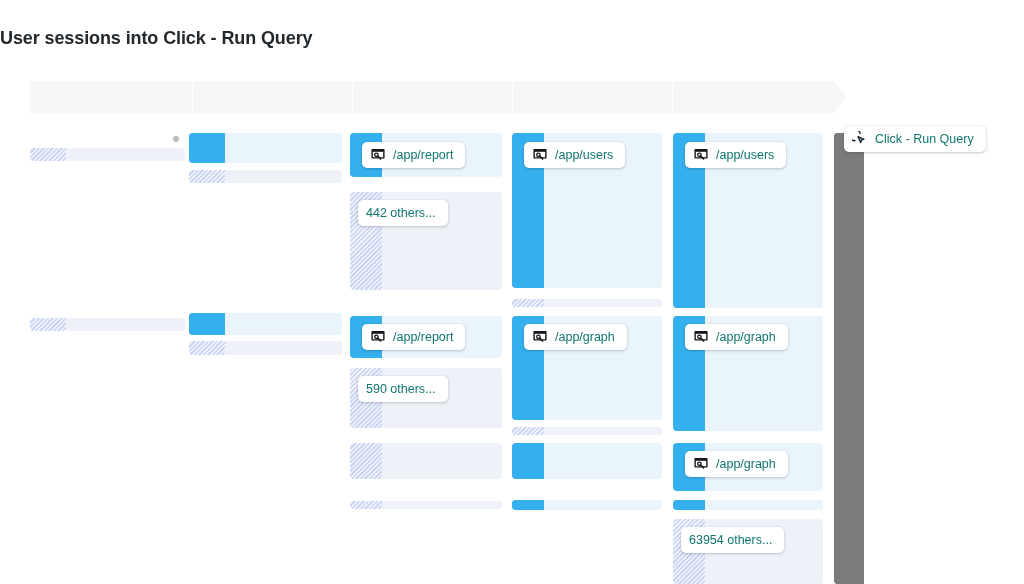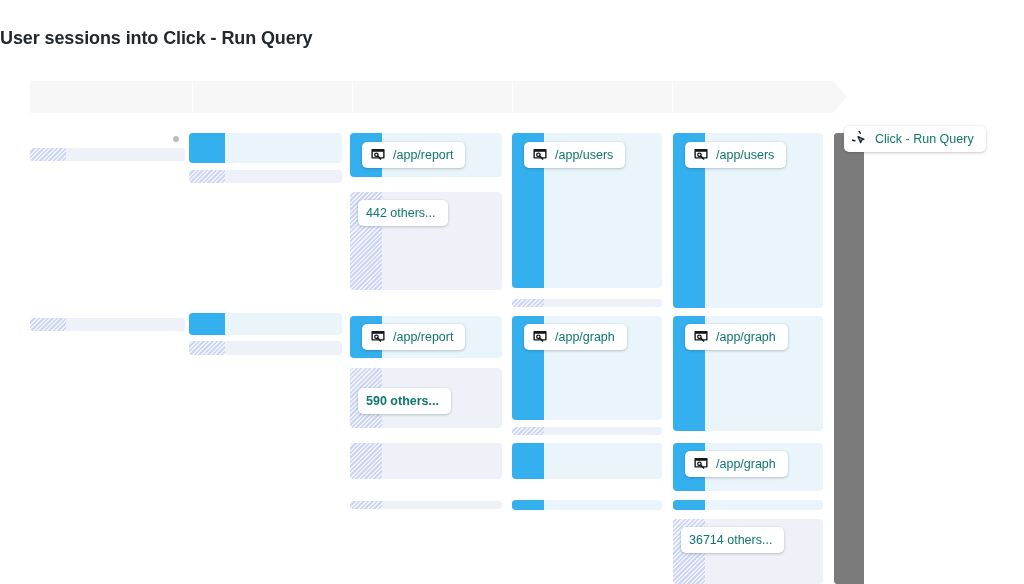--- a/index.html
+++ b/index.html
@@ -252,21 +252,21 @@
               <circle cx="9.6" cy="11.7" r="2.6" stroke="#15181c" stroke-width="2.0"></circle>
               <path d="M11.6 13.7l4.4 4.4" stroke="#15181c" stroke-width="2.3" stroke-linecap="round"></path>
             </svg>
           </span>
           <span class="plabel">/app/report</span>
         </div>
         <div class="node others" style="left: 350px; top: 368px; width: 152px; height: 60px;">
           <div class="body"></div>
           <div class="bar" style="width: 32px;"></div>
         </div>
-        <div class="pill" style="left: 358px; top: 388px; font-weight: bold;">
+        <div class="pill" style="left: 358px; top: 376px;">
           <span class="plabel">590 others...</span>
         </div>
         <div class="node others" style="left: 350px; top: 443px; width: 152px; height: 36px;">
           <div class="body"></div>
           <div class="bar" style="width: 32px;"></div>
         </div>
         <div class="strip others" style="left: 350px; top: 501px; width: 152px; height: 8px;">
           <div class="sbody"></div>
           <div class="sbar" style="width: 32px;"></div>
         </div>
@@ -363,21 +363,21 @@
               <path d="M11.6 13.7l4.4 4.4" stroke="#15181c" stroke-width="2.3" stroke-linecap="round"></path>
             </svg>
           </span>
           <span class="plabel">/app/graph</span>
         </div>
         <div class="node others" style="left: 673px; top: 519px; width: 150px; height: 65px;">
           <div class="body"></div>
           <div class="bar" style="width: 32px;"></div>
         </div>
         <div class="pill" style="left: 681px; top: 527px;">
-          <span class="plabel">36714 others...</span>
+          <span class="plabel">63954 others...</span>
         </div>
         <div class="strip visit" style="left: 673px; top: 500px; width: 150px; height: 10px;">
           <div class="sbody"></div>
           <div class="sbar" style="width: 32px;"></div>
         </div>
       </div>
       <div class="column" style="left: 0px;">
         <div class="node end" style="left: 834px; top: 133px; width: 30px; height: 451px;">
           <div class="body"></div>
           <div class="bar" style="width: 30px;"></div>

